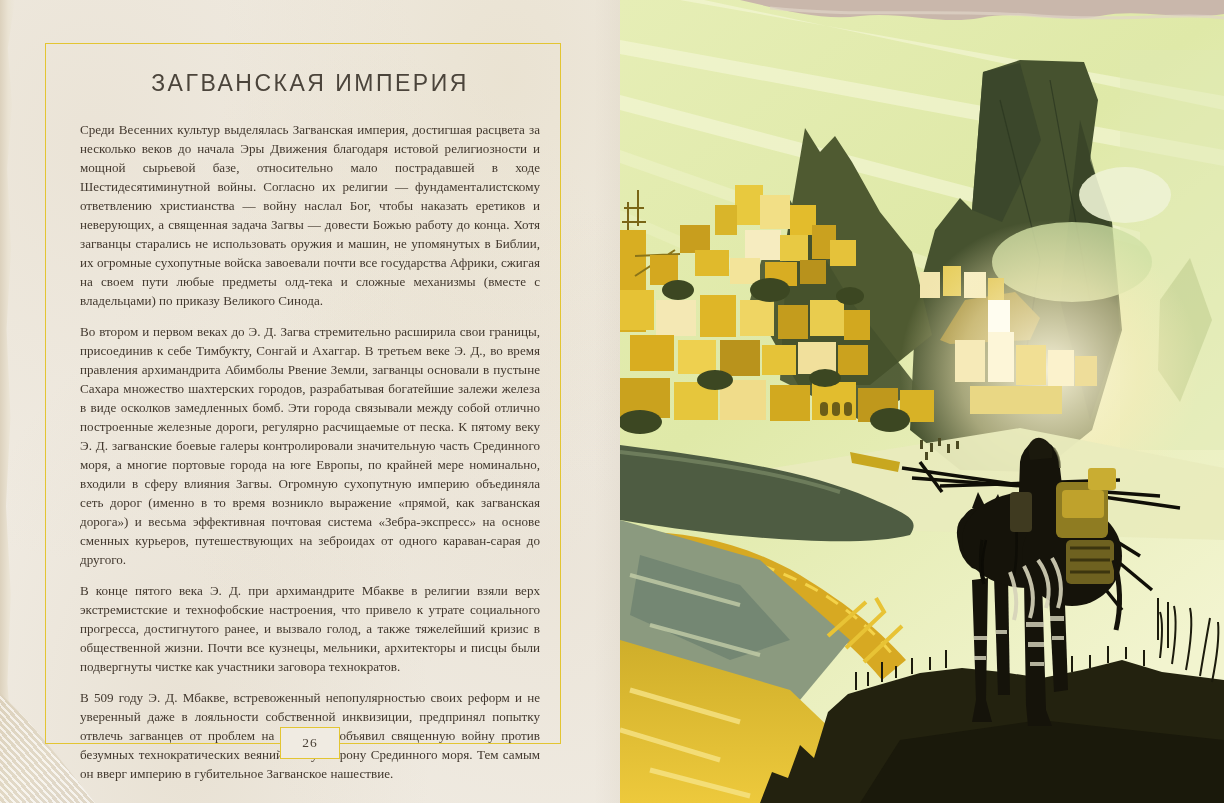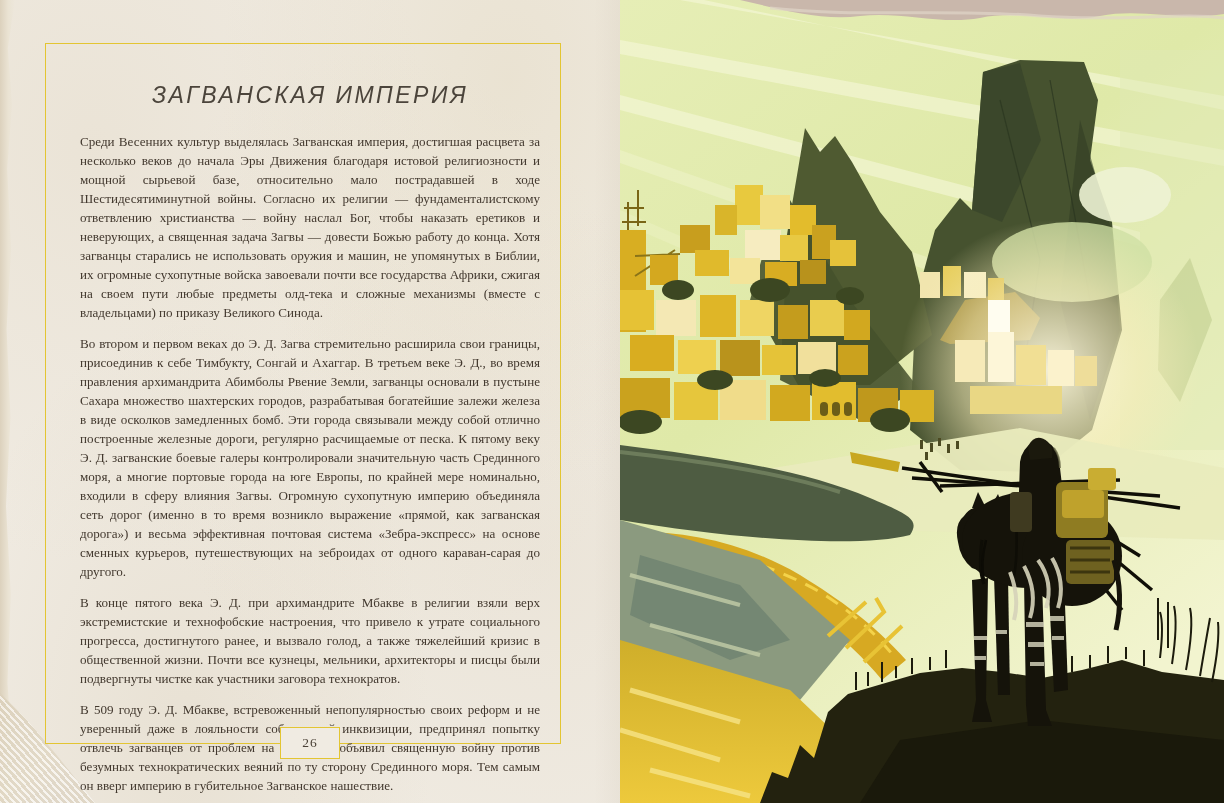--- a/index.html
+++ b/index.html
@@ -20,23 +20,23 @@
       background:linear-gradient(90deg,#dcd1bd,#eae3d3 55%,rgba(234,227,211,0));
       clip-path:polygon(0 0,100% 0,52% 6%,80% 13%,48% 21%,74% 31%,44% 41%,70% 52%,40% 63%,72% 74%,50% 85%,78% 93%,58% 100%,0 100%);}
   .torn-corner{position:absolute;left:0;bottom:0;width:95px;height:125px;opacity:.95;
       background:
         repeating-linear-gradient(48deg, rgba(255,255,255,.55) 0 2px, rgba(190,175,148,.28) 2px 5px),
         linear-gradient(135deg,#e6dcc9 0%,#efe8d8 55%,rgba(239,232,216,0) 78%);
       clip-path:polygon(0 12%,30% 35%,60% 62%,100% 100%,0 100%);}
   .frame{position:absolute;left:45px;top:43px;width:516px;height:701px;
       border:1.5px solid var(--frame,#e3c532);box-sizing:border-box;}
   .content{position:absolute;left:80px;top:70px;width:460px;}
-  .page-title{margin:12px 0 23px 0;text-align:center;
+  .page-title{margin:0 0 23px 0;text-align:center;
       font-family:"Liberation Sans",sans-serif;font-weight:400;
-      font-size:23px;letter-spacing:2.5px;color:var(--title,#4b443b);font-style:italic;}
+      font-size:23px;letter-spacing:2.5px;color:var(--title,#4b443b);}
   .content p{margin:12px 0 9px 0;font-size:13.1px;line-height:19px;text-align:justify;
       color:var(--text,#42382e);}
   .pagenum-box{position:absolute;left:50%;transform:translateX(-50%);top:727px;
       width:60px;height:32px;box-sizing:border-box;
       border:1.5px solid var(--frame,#e3c532);background:var(--paper,#f0ebe2);
       display:flex;align-items:center;justify-content:center;
       font-size:13.5px;color:var(--pagenum,#4a4136);letter-spacing:1px;}
   
   .page-right{position:relative;width:604px;height:803px;flex:0 0 604px;overflow:hidden;}
   .page-right svg{display:block;width:604px;height:803px;}

